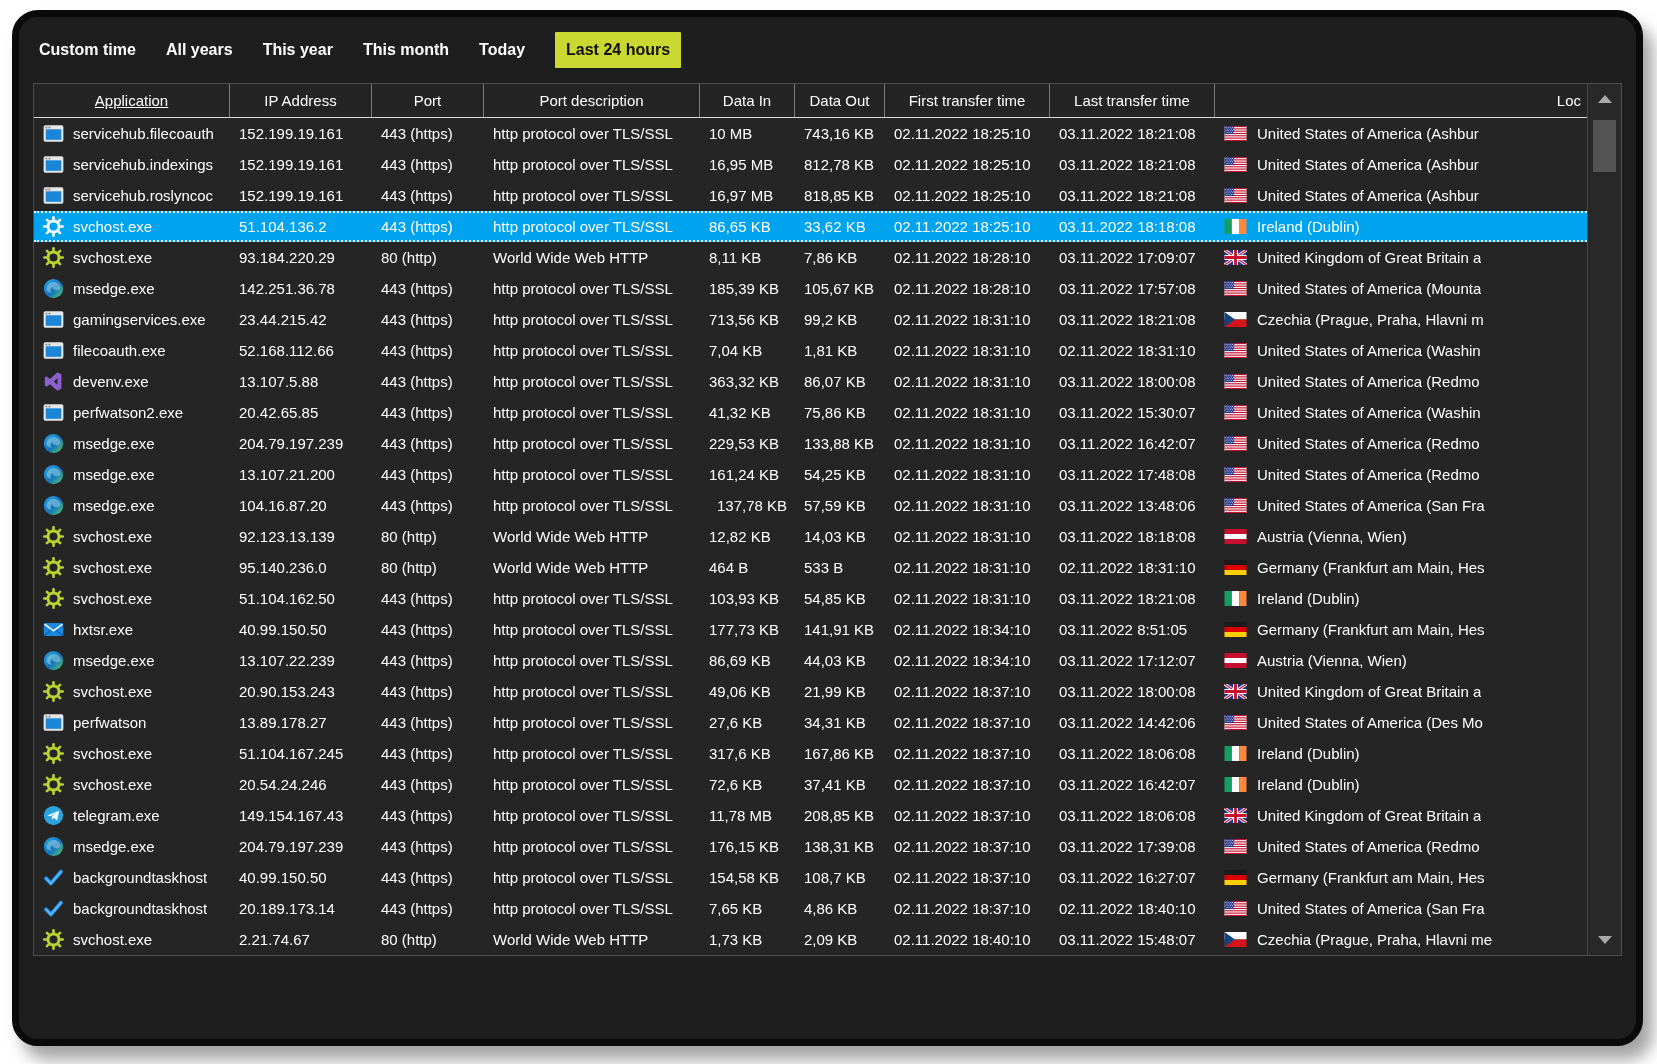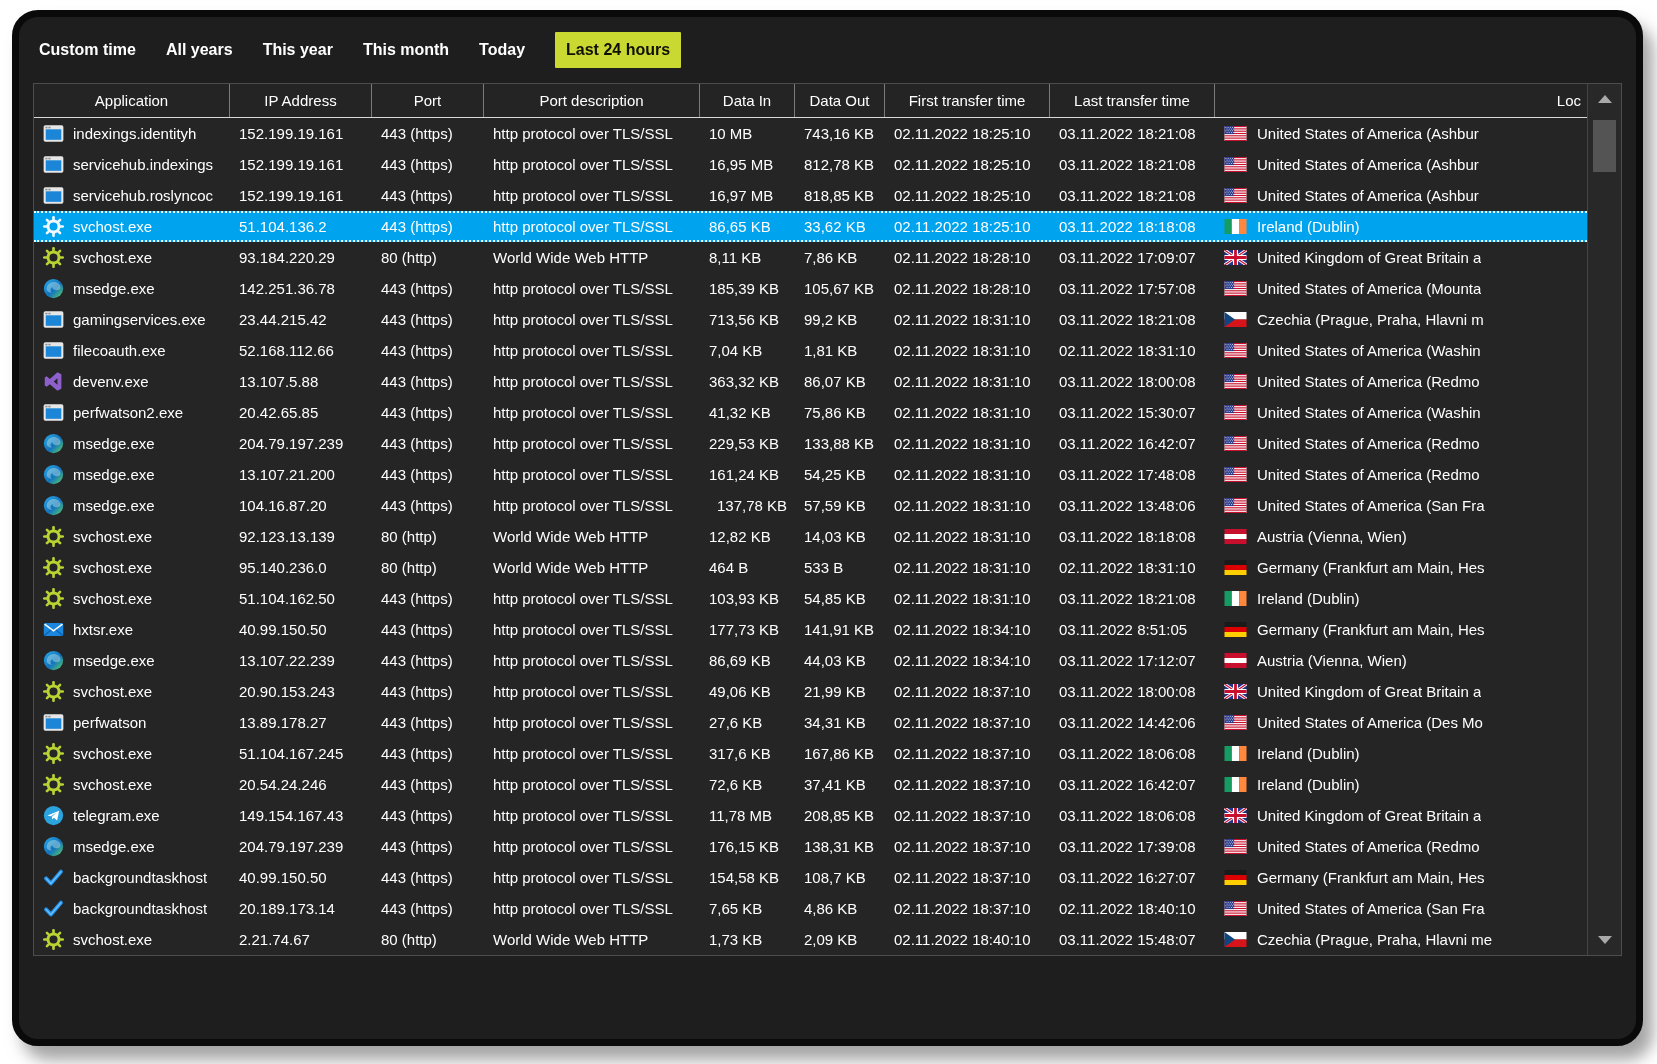--- a/index.html
+++ b/index.html
@@ -45,42 +45,42 @@
   <div class="tabbar">
       <div class="tab">Custom time</div>
       <div class="tab">All years</div>
       <div class="tab">This year</div>
       <div class="tab">This month</div>
       <div class="tab">Today</div>
       <div class="tab active">Last 24 hours</div>
     </div>
   <div class="table">
     <div class="thead">
-        <div class="hcell" style="width: 196px;">Application</div>
+        <div class="hcell" style="width: 196px; text-decoration: underline;">Application</div>
         <div class="hcell" style="width: 142px;">IP Address</div>
         <div class="hcell" style="width: 112px;">Port</div>
         <div class="hcell" style="width: 216px;">Port description</div>
         <div class="hcell" style="width: 95px;">Data In</div>
         <div class="hcell" style="width: 90px;">Data Out</div>
         <div class="hcell" style="width: 165px;">First transfer time</div>
         <div class="hcell" style="width: 165px;">Last transfer time</div>
         <div class="hcell right" style="flex: 1 1 0px; text-align: right;">Loc</div>
       </div>
     <div>
         <div class="row">
           <div class="cell" style="width: 196px;">
             <span class="appicon">
               <svg viewBox="0 0 20 18">
                 <rect x="0.6" y="1.2" width="18.8" height="15.6" rx="1.6" fill="#e6e6e6"></rect>
                 <rect x="2.2" y="2.6" width="2.1" height="1.5" fill="#8f8f8f"></rect>
                 <rect x="5.1" y="2.6" width="2.1" height="1.5" fill="#8f8f8f"></rect>
                 <rect x="2.6" y="5" width="14.8" height="10" fill="#1b86d8"></rect>
               </svg>
             </span>
-            <span class="txt">indexings.identityh</span>
+            <span class="txt">servicehub.filecoauth</span>
           </div>
           <div class="cell" style="width: 142px;">
             <span class="txt">152.199.19.161</span>
           </div>
           <div class="cell" style="width: 112px;">
             <span class="txt">443 (https)</span>
           </div>
           <div class="cell" style="width: 216px;">
             <span class="txt">http protocol over TLS/SSL</span>
           </div>

